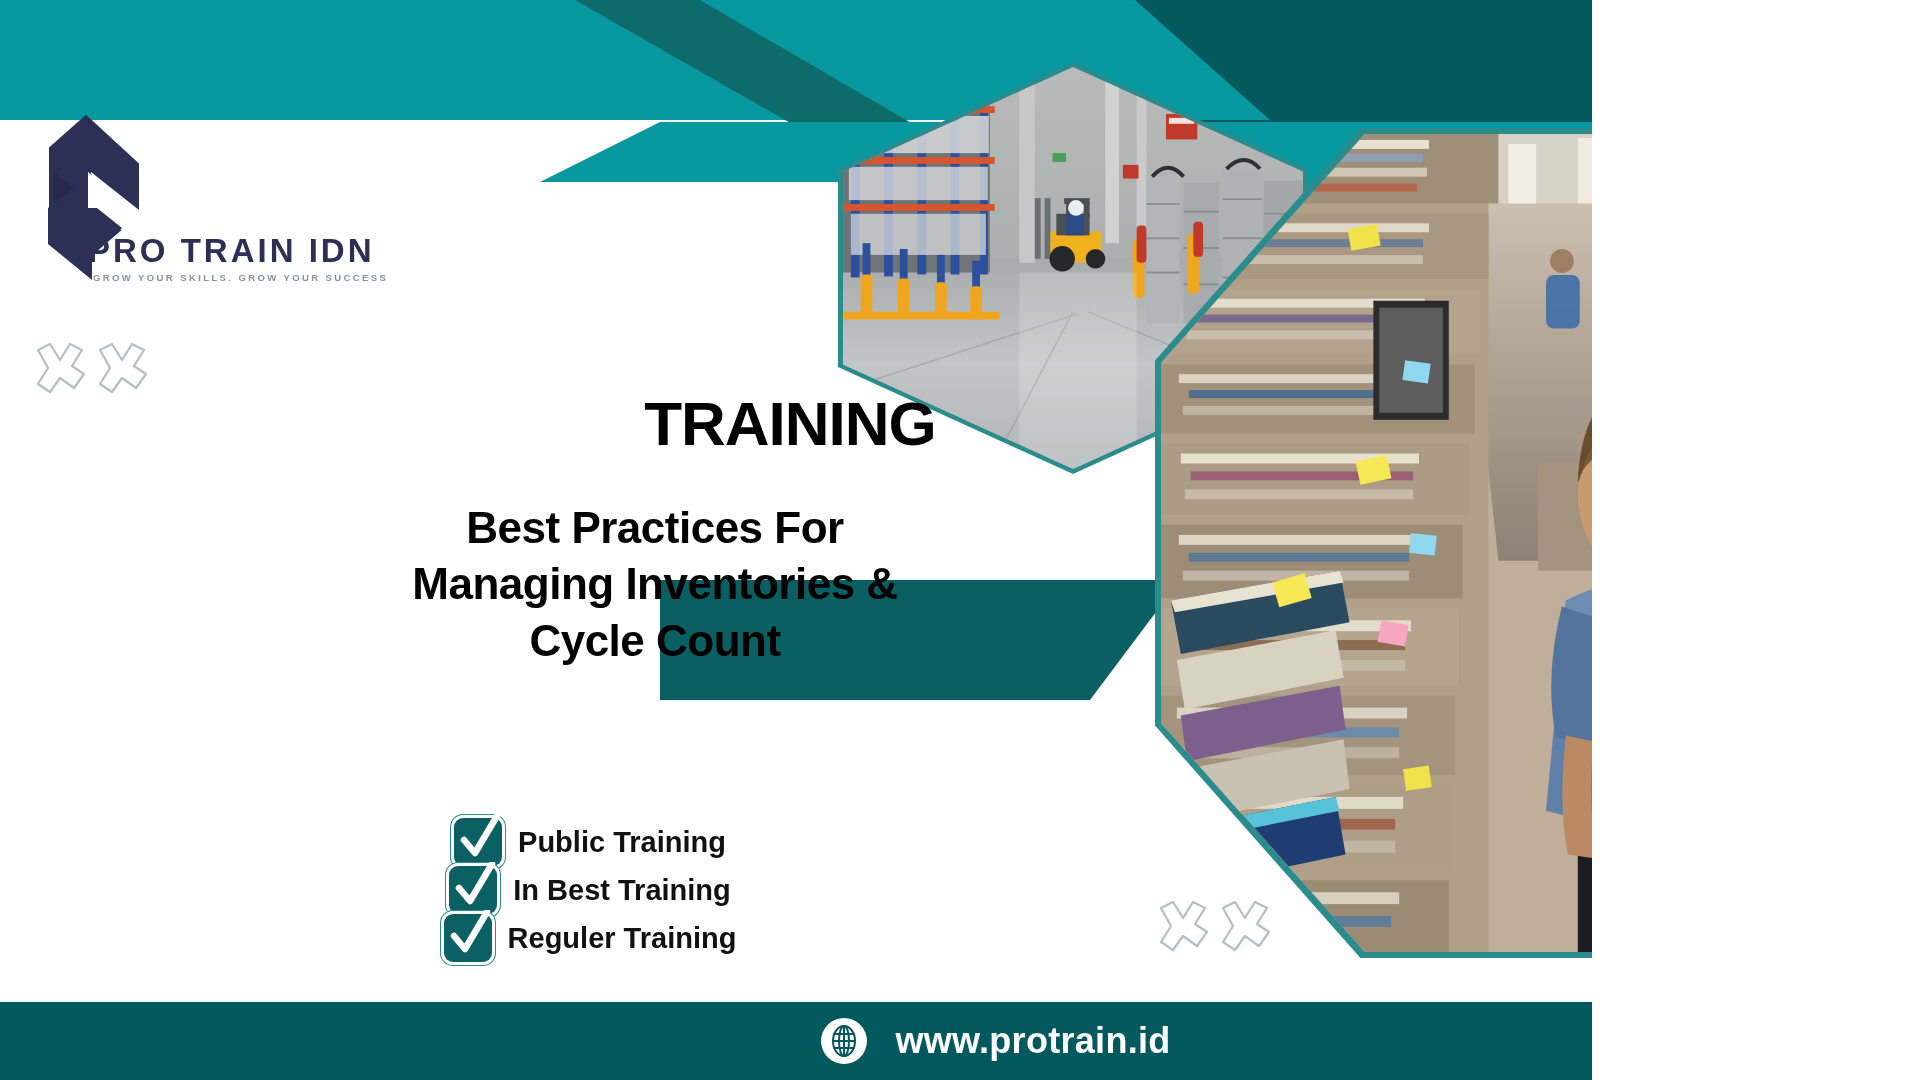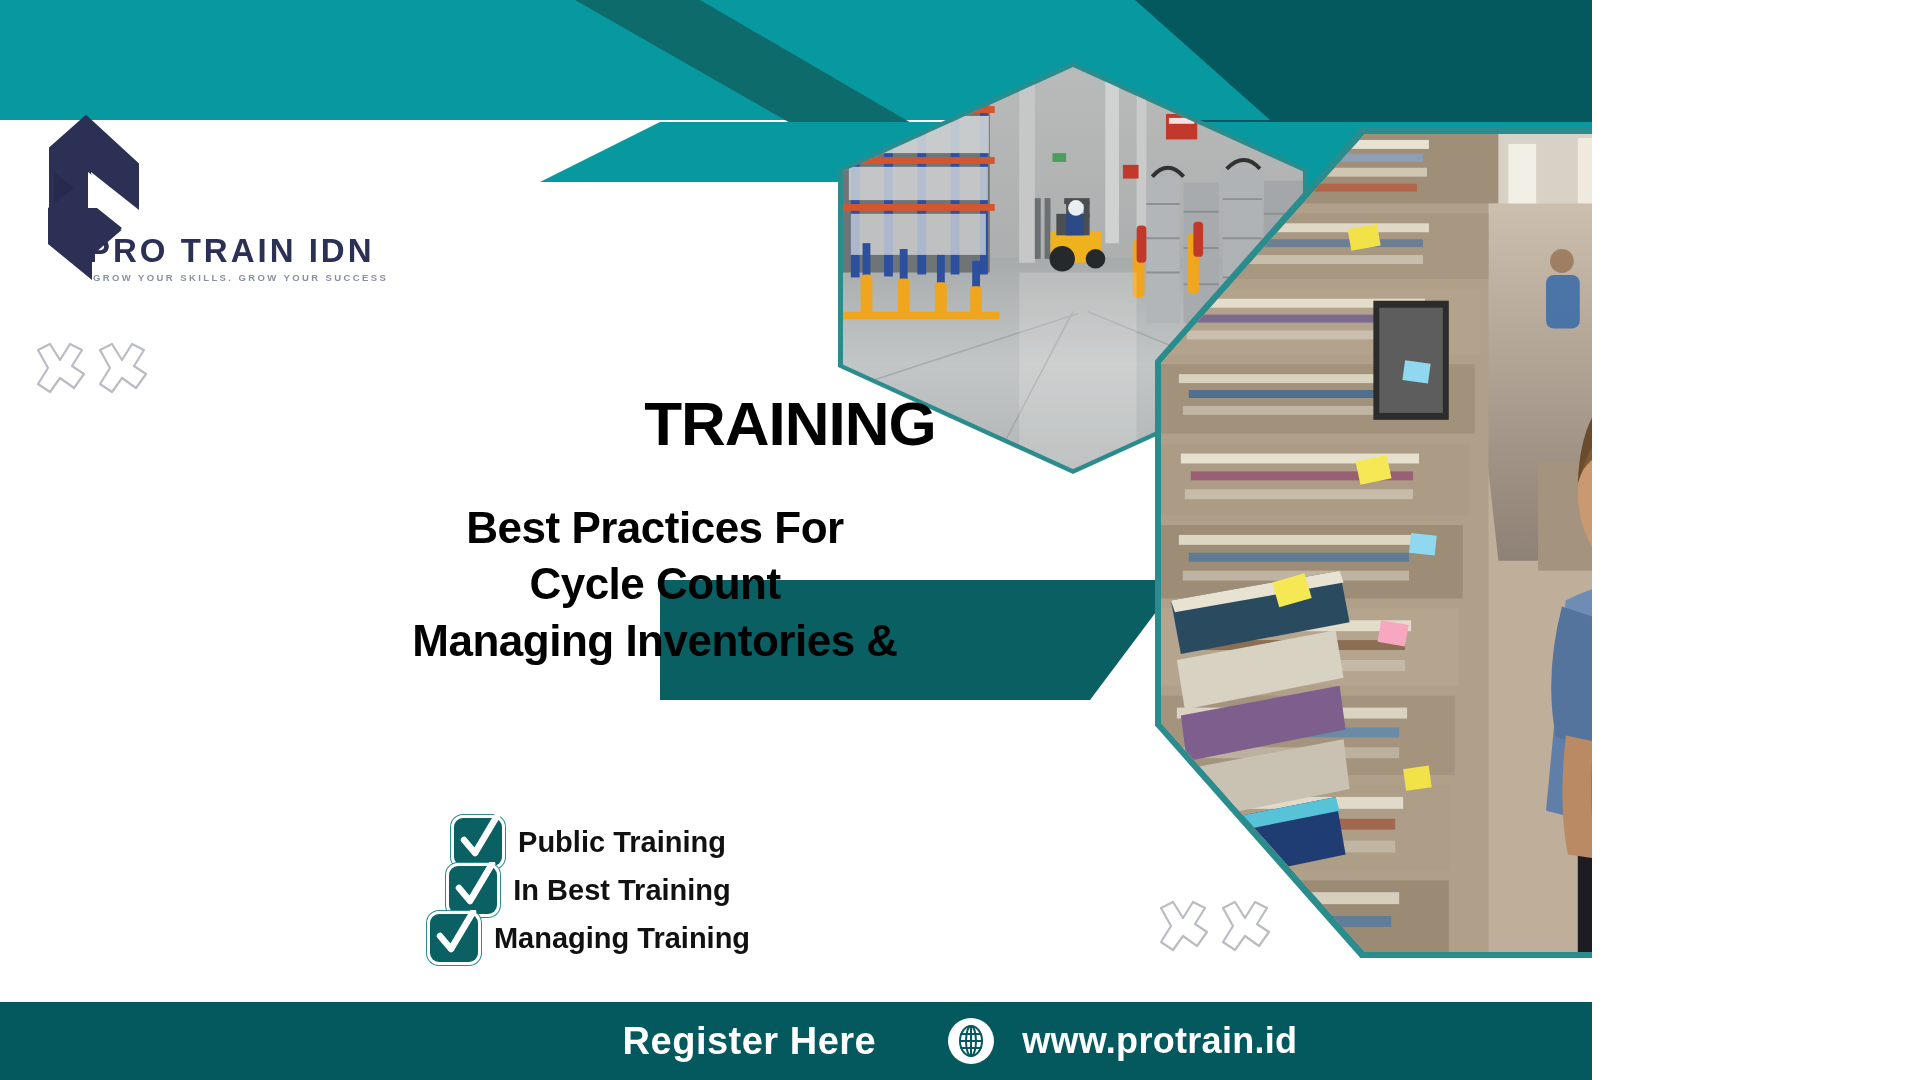--- a/index.html
+++ b/index.html
@@ -474,22 +474,22 @@
         <path d="M6 10 L18 4 L28 20 L38 4 L50 10 L40 26 L52 34 L42 48 L28 38 L18 52 L6 44 L16 28 Z"></path>
         <path d="M68 10 L80 4 L90 20 L100 4 L112 10 L102 26 L114 34 L104 48 L90 38 L80 52 L68 44 L78 28 Z"></path>
       </g>
     </svg>
   </div>
 
   <div class="eyebrow">TRAINING</div>
 
   <div class="headline">
     <div>Best Practices For</div>
+    <div>Managing Inventories &amp;</div>
     <div>Cycle Count</div>
-    <div>Managing Inventories &amp;</div>
   </div>
 
   <div class="checkrow">
 
     <div class="checkitem">
       <div class="cb">
         <svg width="44" height="52" viewBox="0 0 44 52">
           <path d="M7 26 L18 39 L40 2" fill="none" stroke="#ffffff" stroke-width="6.5" stroke-linecap="round" stroke-linejoin="round"></path>
         </svg>
       </div>
@@ -508,27 +508,26 @@
     </div>
 
     <div class="gap2"></div>
 
     <div class="checkitem">
       <div class="cb">
         <svg width="44" height="52" viewBox="0 0 44 52">
           <path d="M7 26 L18 39 L40 2" fill="none" stroke="#ffffff" stroke-width="6.5" stroke-linecap="round" stroke-linejoin="round"></path>
         </svg>
       </div>
-      <span class="cb-label">Managing Training</span>
+      <span class="cb-label">Reguler Training</span>
     </div>
 
   </div>
 
   <div class="footer">
-    <span class="footer-reg">Register Here</span>
     <span class="globe">
       <svg width="34" height="34" viewBox="0 0 34 34">
         <ellipse cx="17" cy="17" rx="11" ry="15" fill="none" stroke="#03595d" stroke-width="2"></ellipse>
         <ellipse cx="17" cy="17" rx="5" ry="15" fill="none" stroke="#03595d" stroke-width="2"></ellipse>
         <line x1="17" y1="2" x2="17" y2="32" stroke="#03595d" stroke-width="2"></line>
         <line x1="6.5" y1="10" x2="27.5" y2="10" stroke="#03595d" stroke-width="2"></line>
         <line x1="6" y1="17" x2="28" y2="17" stroke="#03595d" stroke-width="2"></line>
         <line x1="6.5" y1="24" x2="27.5" y2="24" stroke="#03595d" stroke-width="2"></line>
       </svg>
     </span>

